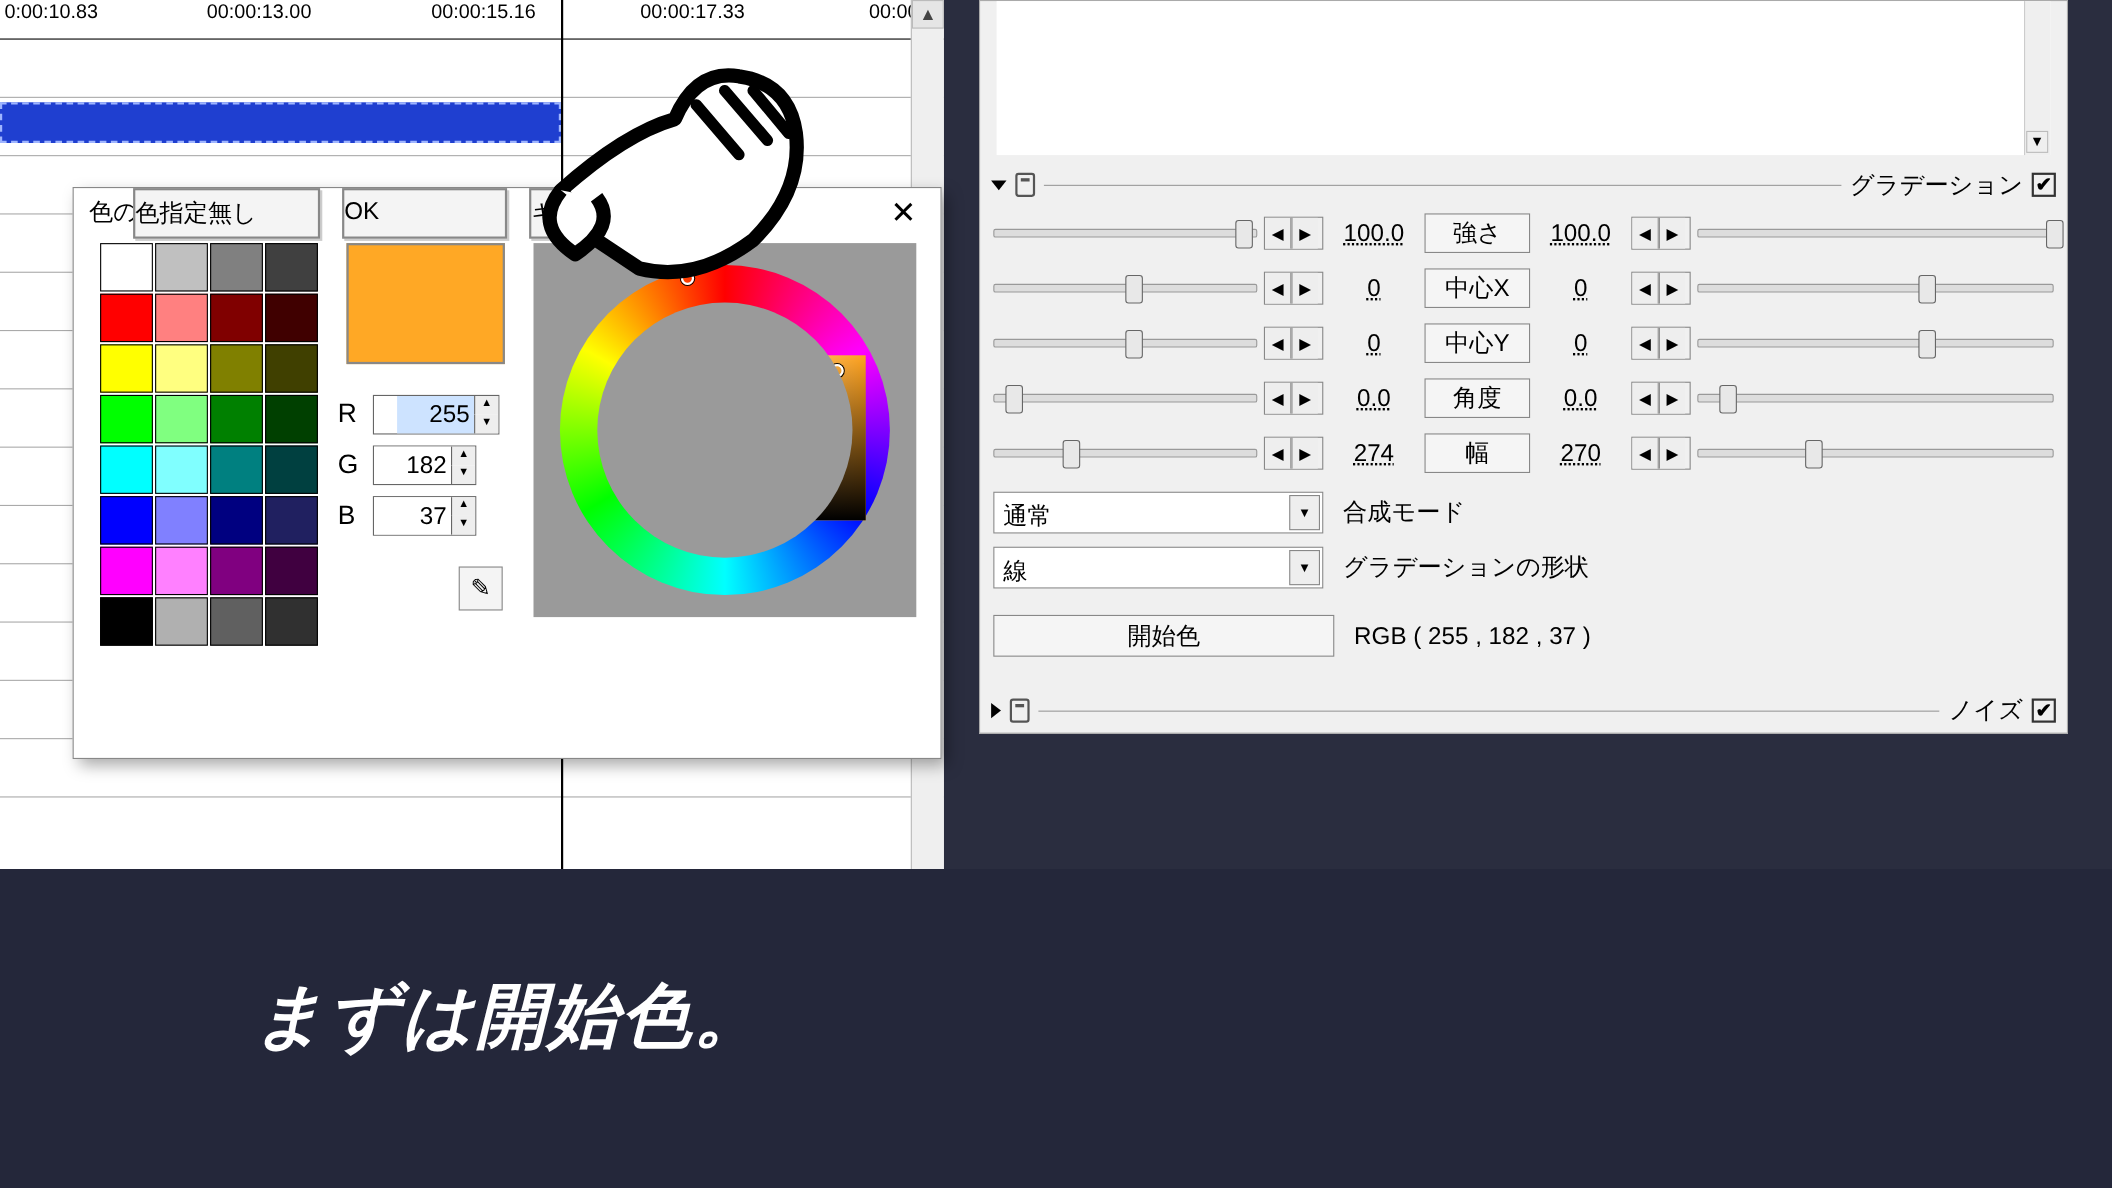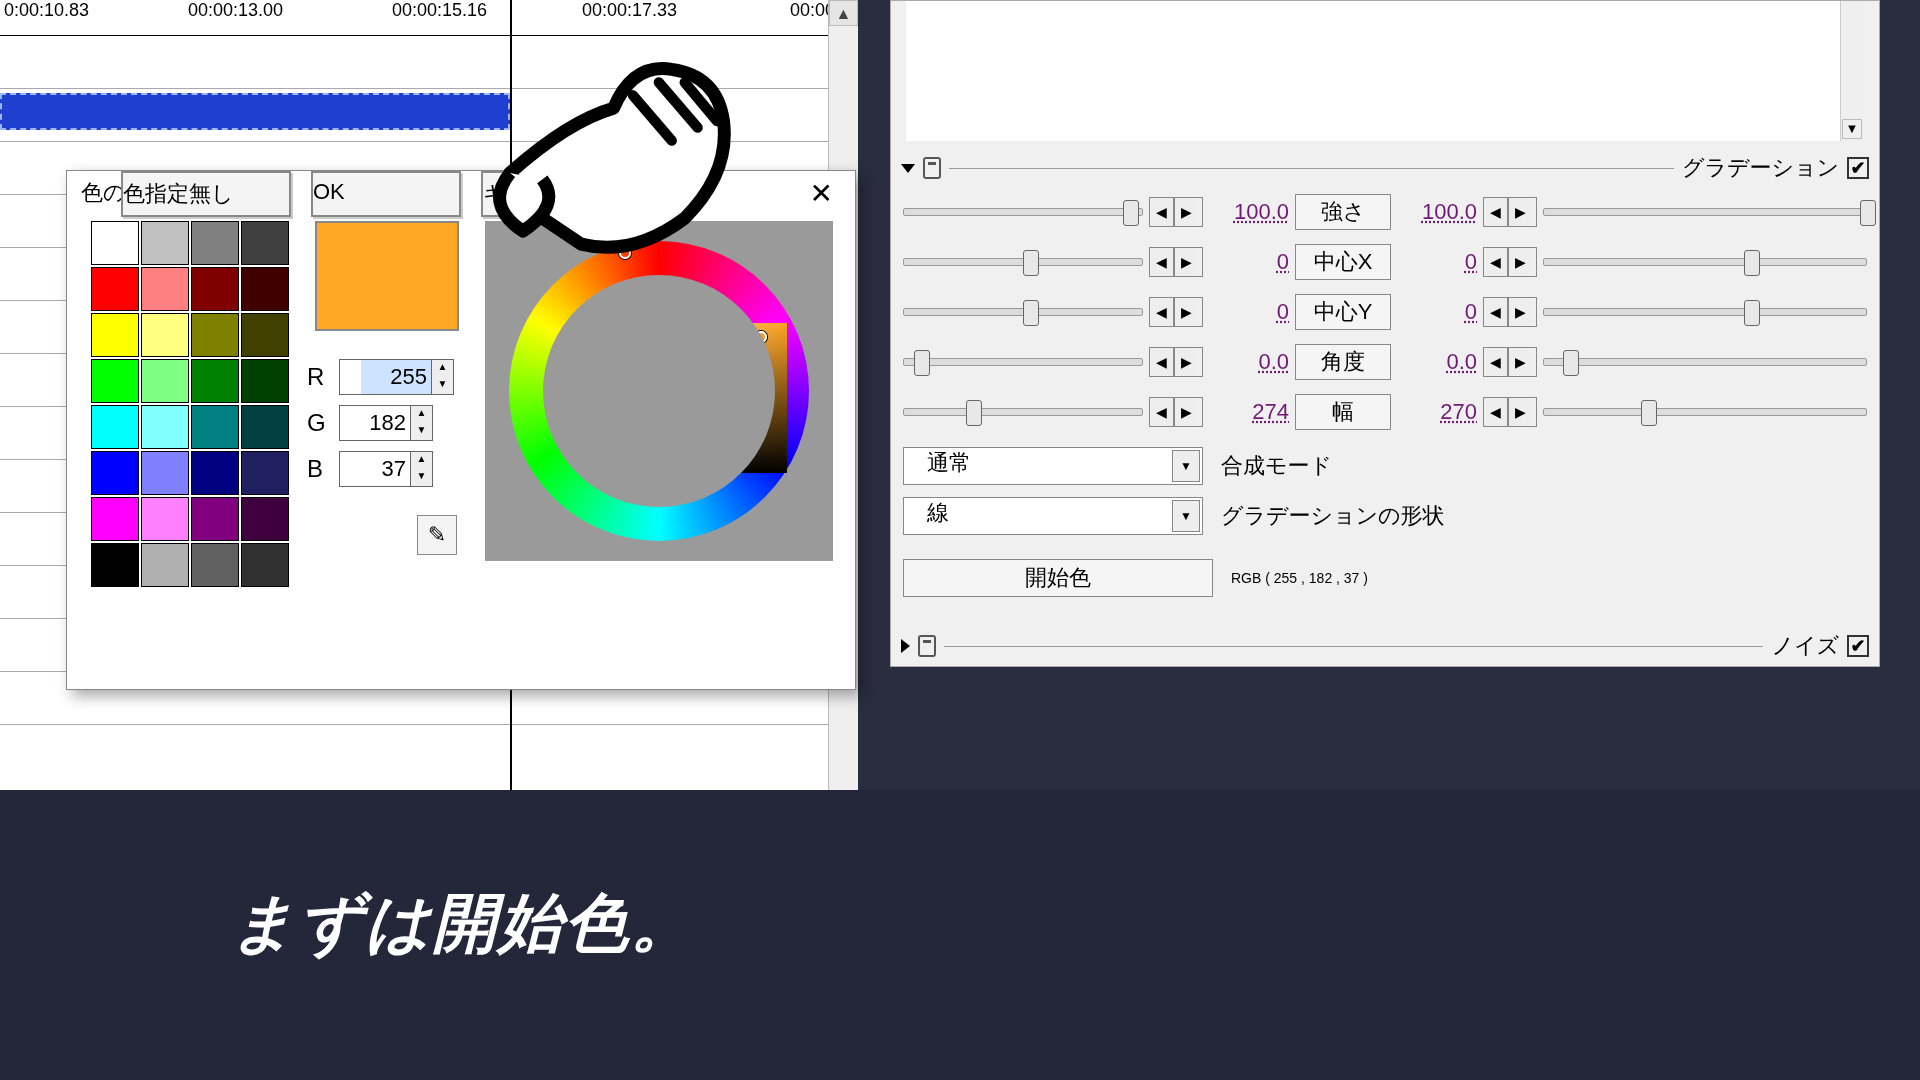--- a/index.html
+++ b/index.html
@@ -24,28 +24,28 @@
 .keyicon{width:18px;height:22px;border:2px solid #555;border-radius:3px;position:relative}
 .keyicon::before{content:"";position:absolute;left:3px;top:3px;width:8px;height:3px;background:#555}
 .hr{flex:1;height:1px;background:#999}
 .chk{width:22px;height:22px;border:2px solid #333;display:inline-flex;align-items:center;justify-content:center;font-weight:bold;font-size:18px}
 .param{position:absolute;left:12px;right:12px;height:42px;display:grid;grid-template-columns:240px 54px 80px 96px 80px 54px 1fr;align-items:center;gap:6px}
 .slider{height:8px;background:#ddd;border:1px solid #999;position:relative;border-radius:2px}
 .thumb{position:absolute;top:-9px;width:16px;height:26px;background:#e8e8e8;border:1px solid #666;border-radius:3px}
 .spin{display:flex;border:1px solid #888;height:30px}
 .spin button{width:24px;background:#eee;border:none;border-right:1px solid #888;font-size:14px}
 .spin button:last-child{border-right:none;border-left:1px solid #888}
-.valtxt{text-align:right;font-size:22px;text-decoration:underline dotted;color:#701a75}
+.valtxt{text-align:center;font-size:22px;text-decoration:underline dotted;color:#000000}
 .pbtn{height:36px;border:1px solid #888;background:#f5f5f5;font-size:22px;text-align:center;line-height:34px}
 .row2{position:absolute;left:12px;right:12px;display:flex;align-items:center;gap:18px}
-.combo{width:300px;height:38px;border:1px solid #888;background:#fff;display:flex;align-items:flex-start;padding:0 23px;font-size:22px;position:relative}
+.combo{width:300px;height:38px;border:1px solid #888;background:#fff;display:flex;align-items:flex-end;padding:0 8px;font-size:22px;position:relative}
 .combo .cbarrow{position:absolute;right:2px;top:2px;bottom:2px;width:28px;border:1px solid #888;background:#eee;display:flex;align-items:center;justify-content:center;font-size:12px}
 .lbl{font-size:22px}
 .widebtn{width:310px;height:38px;border:1px solid #888;background:#f5f5f5;font-size:22px;text-align:center;line-height:36px}
-.rgbtxt{font-size:14px}
+.rgbtxt{font-size:22px}
 .dialog{position:absolute;left:66px;top:170px;width:790px;height:520px;background:#fff;border:1px solid #888;box-shadow:6px 6px 14px rgba(0,0,0,.35);z-index:20}
 .titlebar{height:44px;display:flex;align-items:center;justify-content:space-between;padding:0 14px;font-size:22px}
 .closex{font-size:28px;font-weight:300;cursor:pointer;padding:0 8px}
 .dialog-body{position:relative;padding:10px 16px}
 .swatches{position:absolute;left:24px;top:6px;width:200px;display:grid;grid-template-columns:repeat(4,48px);grid-auto-rows:44px;gap:2px}
 .sw{border:1px solid #000}
 .preview-sw{position:absolute;left:248px;top:6px;width:144px;height:110px;border:2px solid #888;background:#ffa21e}
 .rgb-inputs{position:absolute;left:240px;top:144px}
 .rgb-row{display:flex;align-items:center;gap:10px;margin-bottom:10px}
 .rgb-row label{font-size:24px;width:22px}

